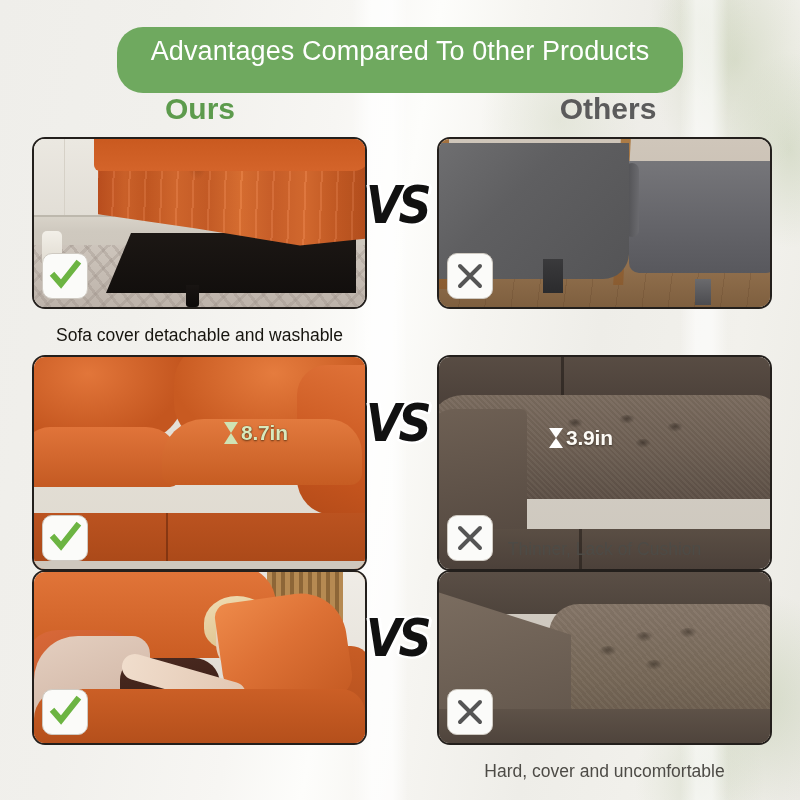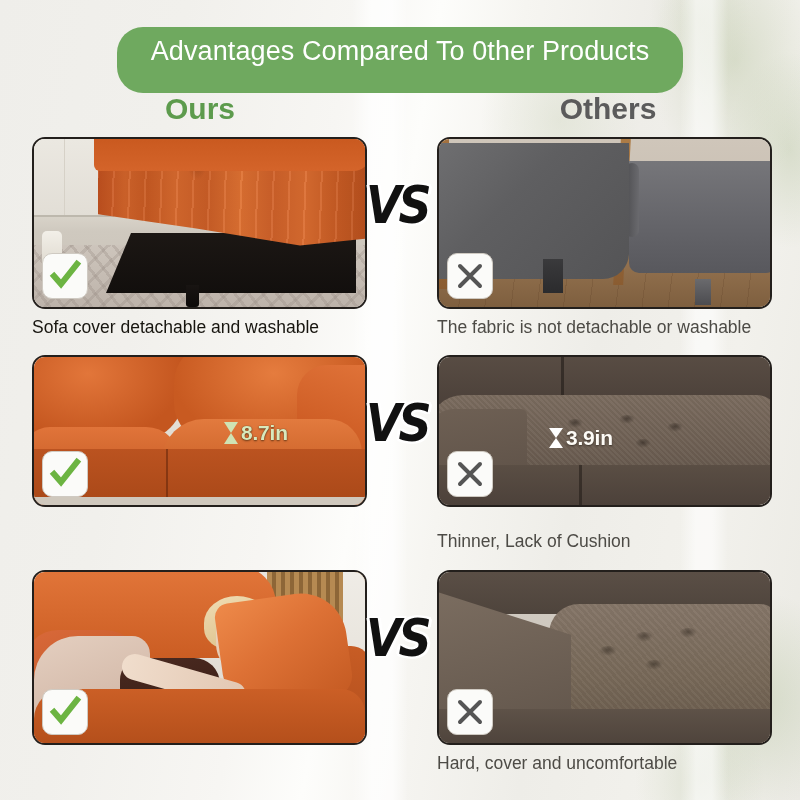--- a/index.html
+++ b/index.html
@@ -89,21 +89,21 @@
     top: 0;
     width: 335px;
     height: 177px;
     border-radius: 13px;
     border: 2px solid #231f1c;
     overflow: hidden;
   }
   .panel.left  { left: 32px; }
   .panel.right { left: 437px; }
   .row.r1 .panel { height: 172px; }
-  .row.r2 .panel { height: 152px; }
+  .row.r2 .panel { height: 216px; }
   .row.r3 .panel { height: 175px; }
 
   .photo { position: absolute; inset: 0; }
 
   
   .ph-skirt {
     background:
       linear-gradient(180deg, #e8e4dc 0%, #e2ded5 28%, #d9d4ca 45%, #cfc9bf 55%, #c9c2b7 100%);
   }
   .ph-skirt .cabinet {
@@ -441,23 +441,24 @@
       -2px 0 0 #fff, 2px 0 0 #fff, 0 -2px 0 #fff, 0 2px 0 #fff,
       -2px -2px 0 #fff, 2px -2px 0 #fff, -2px 2px 0 #fff, 2px 2px 0 #fff,
       -3px 0 0 #fff, 3px 0 0 #fff;
     transform: scaleY(1.12);
   }
 
   
   .caption {
     position: absolute;
     font-size: 17.5px;
-    text-align: left;
+    text-align: center;
     white-space: nowrap;
     line-height: 1.2;
+    margin-top: 8px;
   }
   .caption.left  { left: 32px;  width: 335px; color: #17150f; }
   .caption.right { left: 437px; width: 335px; color: #4d4b46; }
   .row.r1 .caption { top: 180px; }
   .row.r2 .caption { top: 176px; }
   .row.r3 .caption { top: 183px; }
 </style>
 </head>
 <body>
 
@@ -507,21 +508,20 @@
         <div class="legB"></div>
       </div>
       <div class="badge">
         <svg width="28" height="28" viewBox="0 0 28 28" aria-hidden="true">
           <path d="M4 4 L24 24 M24 4 L4 24" fill="none" stroke="#555555" stroke-width="4" stroke-linecap="round"></path>
         </svg>
       </div>
     </div>
 
     <div class="caption left">Sofa cover detachable and washable</div>
-    <div class="caption right">The fabric is not detachable or washable</div>
   </div>
 
   <div class="row r2">
 
     <div class="panel left">
       <div class="photo ph-cushion">
         <div class="backL"></div>
         <div class="backR"></div>
         <div class="armR"></div>
         <div class="seatL"></div>

